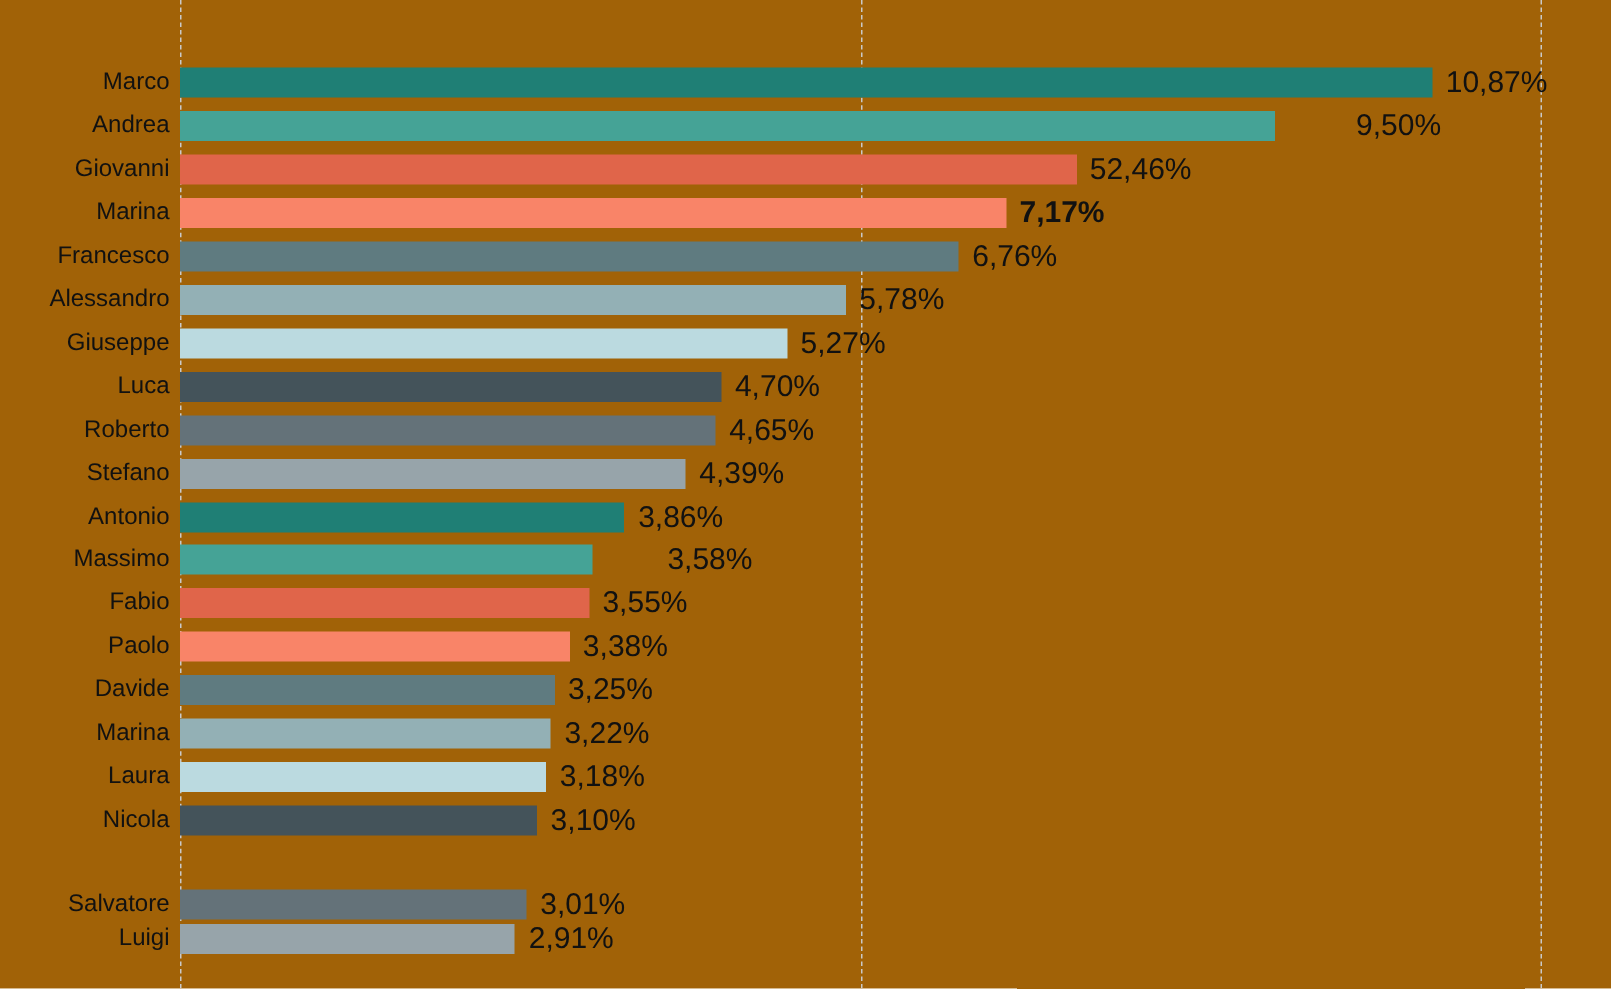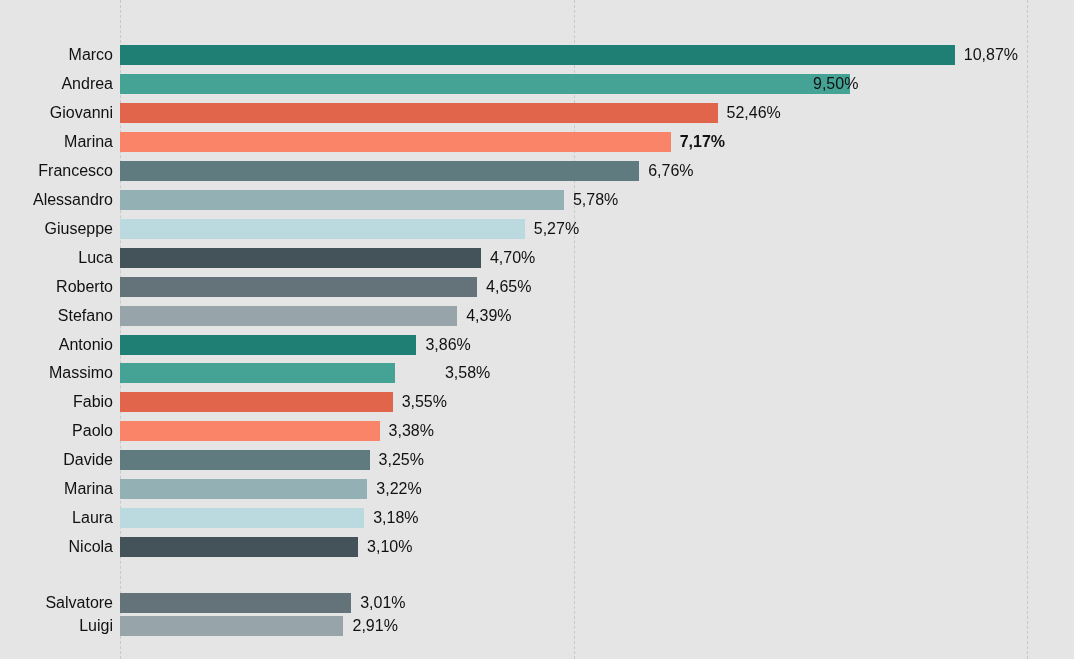--- a/index.html
+++ b/index.html
@@ -8,21 +8,21 @@
     background: #ffffff;
   }
   body {
     font-family: "Liberation Sans", sans-serif;
     -webkit-font-smoothing: antialiased;
   }
   #chart-root {
     position: relative;
     width: 1074px;
     height: 659px;
-    background: #e5e5e5;
+    background: #a16207;
     overflow: hidden;
   }
   .gridlines {
     position: absolute;
     inset: 0;
     pointer-events: none;
   }
   .gridline {
     position: absolute;
     top: 0;
@@ -58,21 +58,21 @@
   .bar {
     position: absolute;
     left: 0;
     top: 0;
     height: 20px;
   }
   .val-label {
     position: absolute;
     top: 50%;
     transform: translateY(-50%);
-    font-size: 16px;
+    font-size: 20px;
     color: #111111;
     white-space: nowrap;
     line-height: 1;
   }
 </style>
 </head>
 <body>
 
 <div id="chart-root">
   <div class="gridlines">
@@ -82,21 +82,21 @@
     </div>
   <div class="plot">
       <div class="row" style="top: 45px;">
         <span class="cat-label" style="left: 5px;">Marco</span>
         <div class="bar" style="left: 120px; width: 834.816px; background: rgb(31, 127, 117);"></div>
         <span class="val-label" style="left: 963.816px;">10,87%</span>
       </div>
       <div class="row" style="top: 73.95px;">
         <span class="cat-label" style="left: 5px;">Andrea</span>
         <div class="bar" style="left: 120px; width: 729.6px; background: rgb(69, 163, 150);"></div>
-        <span class="val-label" style="left: 813px;">9,50%</span>
+        <span class="val-label" style="left: 904px;">9,50%</span>
       </div>
       <div class="row" style="top: 102.9px;">
         <span class="cat-label" style="left: 5px;">Giovanni</span>
         <div class="bar" style="left: 120px; width: 597.504px; background: rgb(224, 101, 74);"></div>
         <span class="val-label" style="left: 726.504px;">52,46%</span>
       </div>
       <div class="row" style="top: 131.85px;">
         <span class="cat-label" style="left: 5px;">Marina</span>
         <div class="bar" style="left: 120px; width: 550.656px; background: rgb(249, 132, 104);"></div>
         <span class="val-label" style="left: 679.656px; font-weight: bold;">7,17%</span>

